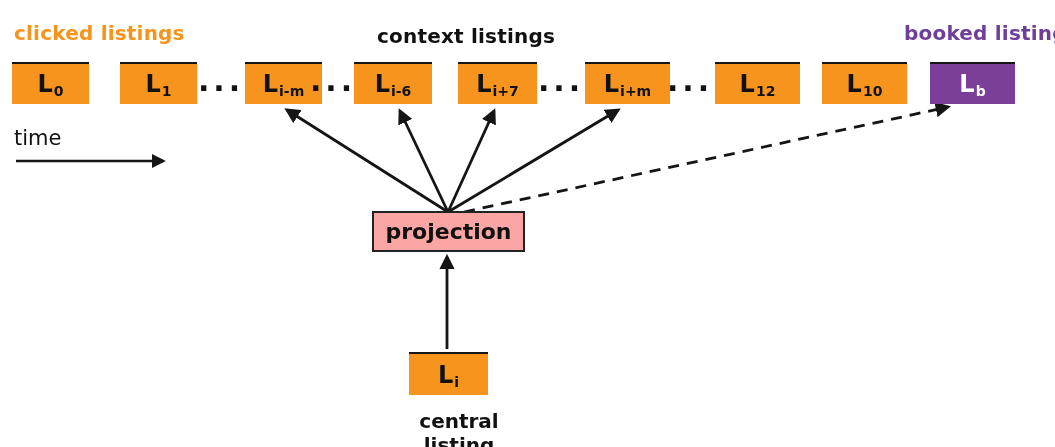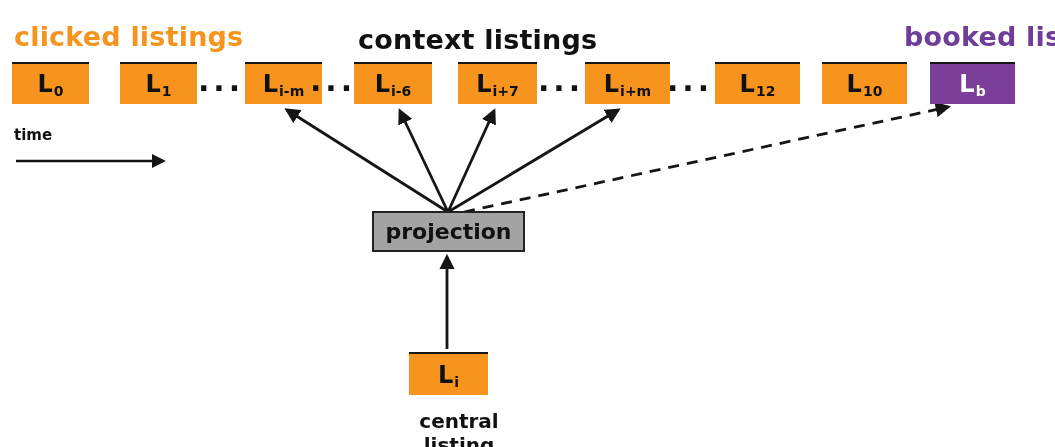--- a/index.html
+++ b/index.html
@@ -7,26 +7,26 @@
     position: relative;
     width: 1055px;
     height: 447px;
     background: #ffffff;
     font-family: "DejaVu Sans", "Liberation Sans", sans-serif;
     overflow: hidden;
   }
   .hdr-label {
     position: absolute;
     font-weight: bold;
-    font-size: 27px;
+    font-size: 20px;
     letter-spacing: 0.2px;
     white-space: nowrap;
   }
   .hdr-clicked { left: 14px;  top: 21px; color: var(--orange); }
-  .hdr-context { left: 358px; top: 24px; color: var(--ink); }
+  .hdr-context { left: 377px; top: 24px; color: var(--ink); }
   .hdr-booked  { left: 904px; top: 21px; color: var(--purple-label); }
 
   .box {
     position: absolute;
     top: 62px;
     height: 40px;
     background: var(--orange);
     border-top: 2px solid #161616;
     display: flex;
     align-items: center;
@@ -62,30 +62,30 @@
     color: var(--ink);
   }
   .d1 { left: 199px; }
   .d2 { left: 311px; }
   .d3 { left: 539px; }
   .d4 { left: 668px; }
 
   .time-label {
     position: absolute;
     left: 14px; top: 126px;
-    font-size: 15px;
-    font-weight: bold;
+    font-size: 21px;
+    font-weight: normal;
     color: var(--ink);
   }
 
   .projection-box {
     position: absolute;
     left: 372px; top: 211px;
     width: 149px; height: 37px;
-    background: #a3a3a3;
+    background: #fca5a5;
     border: 2px solid #222222;
     display: flex;
     align-items: center;
     justify-content: center;
     font-size: 22px;
     font-weight: bold;
     color: var(--ink);
   }
 
   .central-box {

